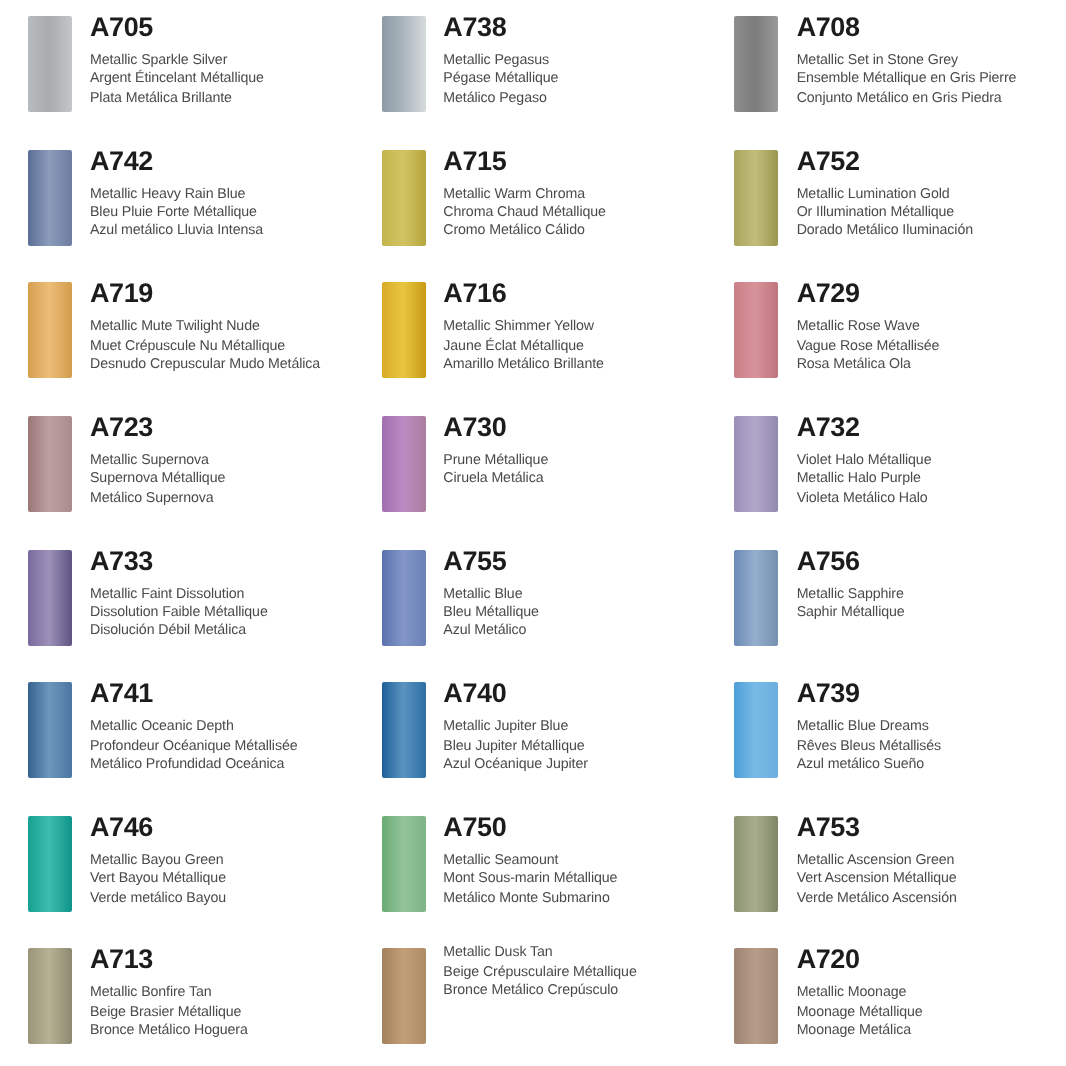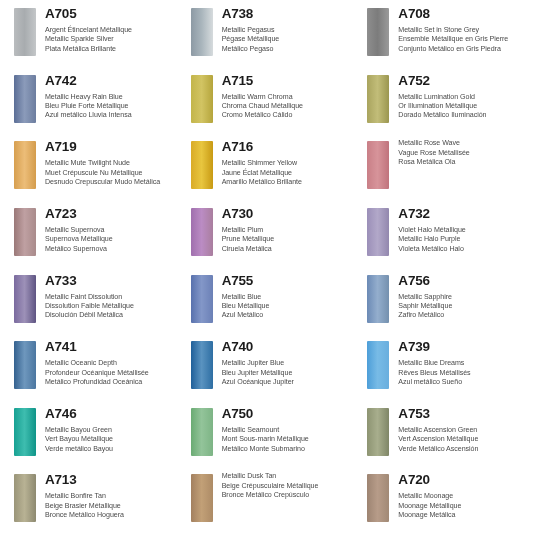--- a/index.html
+++ b/index.html
@@ -64,22 +64,22 @@
 </style>
 </head>
 <body>
 
 <div id="catalog-grid">
     <div class="paint-card">
       <div class="swatch" style="background: linear-gradient(90deg, rgb(185, 188, 190) 0%, rgb(168, 172, 175) 48%, rgb(195, 198, 200) 100%);"></div>
       <div class="card-text">
         <div class="code">A705</div>
         <div class="names">
+          <div>Metallic Sparkle Silver</div>
           <div>Argent Étincelant Métallique</div>
-          <div>Metallic Sparkle Silver</div>
           <div>Plata Metálica Brillante</div>
         </div>
       </div>
     </div>
     <div class="paint-card">
       <div class="swatch" style="background: linear-gradient(90deg, rgb(141, 154, 164) 0%, rgb(169, 181, 188) 48%, rgb(214, 219, 221) 100%);"></div>
       <div class="card-text">
         <div class="code">A738</div>
         <div class="names">
           <div>Metallic Pegasus</div>
@@ -150,20 +150,21 @@
         <div class="names">
           <div>Metallic Shimmer Yellow</div>
           <div>Jaune Éclat Métallique</div>
           <div>Amarillo Metálico Brillante</div>
         </div>
       </div>
     </div>
     <div class="paint-card">
       <div class="swatch" style="background: linear-gradient(90deg, rgb(201, 127, 135) 0%, rgb(215, 148, 154) 48%, rgb(192, 115, 124) 100%);"></div>
       <div class="card-text">
+        <div class="code">A729</div>
         <div class="names">
           <div>Metallic Rose Wave</div>
           <div>Vague Rose Métallisée</div>
           <div>Rosa Metálica Ola</div>
         </div>
       </div>
     </div>
     <div class="paint-card">
       <div class="swatch" style="background: linear-gradient(90deg, rgb(154, 120, 120) 0%, rgb(191, 160, 162) 48%, rgb(169, 139, 139) 100%);"></div>
       <div class="card-text">
@@ -173,21 +174,20 @@
           <div>Supernova Métallique</div>
           <div>Metálico Supernova</div>
         </div>
       </div>
     </div>
     <div class="paint-card">
       <div class="swatch" style="background: linear-gradient(90deg, rgb(160, 111, 174) 0%, rgb(187, 140, 196) 48%, rgb(169, 126, 158) 100%);"></div>
       <div class="card-text">
         <div class="code">A730</div>
         <div class="names">
-          <div>Metallic Plum</div>
           <div>Prune Métallique</div>
           <div>Ciruela Metálica</div>
         </div>
       </div>
     </div>
     <div class="paint-card">
       <div class="swatch" style="background: linear-gradient(90deg, rgb(155, 143, 184) 0%, rgb(178, 168, 201) 48%, rgb(146, 135, 174) 100%);"></div>
       <div class="card-text">
         <div class="code">A732</div>
         <div class="names">
@@ -219,21 +219,20 @@
         </div>
       </div>
     </div>
     <div class="paint-card">
       <div class="swatch" style="background: linear-gradient(90deg, rgb(107, 138, 181) 0%, rgb(148, 174, 205) 48%, rgb(116, 144, 174) 100%);"></div>
       <div class="card-text">
         <div class="code">A756</div>
         <div class="names">
           <div>Metallic Sapphire</div>
           <div>Saphir Métallique</div>
-          <div>Zafiro Metálico</div>
         </div>
       </div>
     </div>
     <div class="paint-card">
       <div class="swatch" style="background: linear-gradient(90deg, rgb(52, 97, 143) 0%, rgb(110, 151, 189) 48%, rgb(75, 118, 160) 100%);"></div>
       <div class="card-text">
         <div class="code">A741</div>
         <div class="names">
           <div>Metallic Oceanic Depth</div>
           <div>Profondeur Océanique Métallisée</div>

